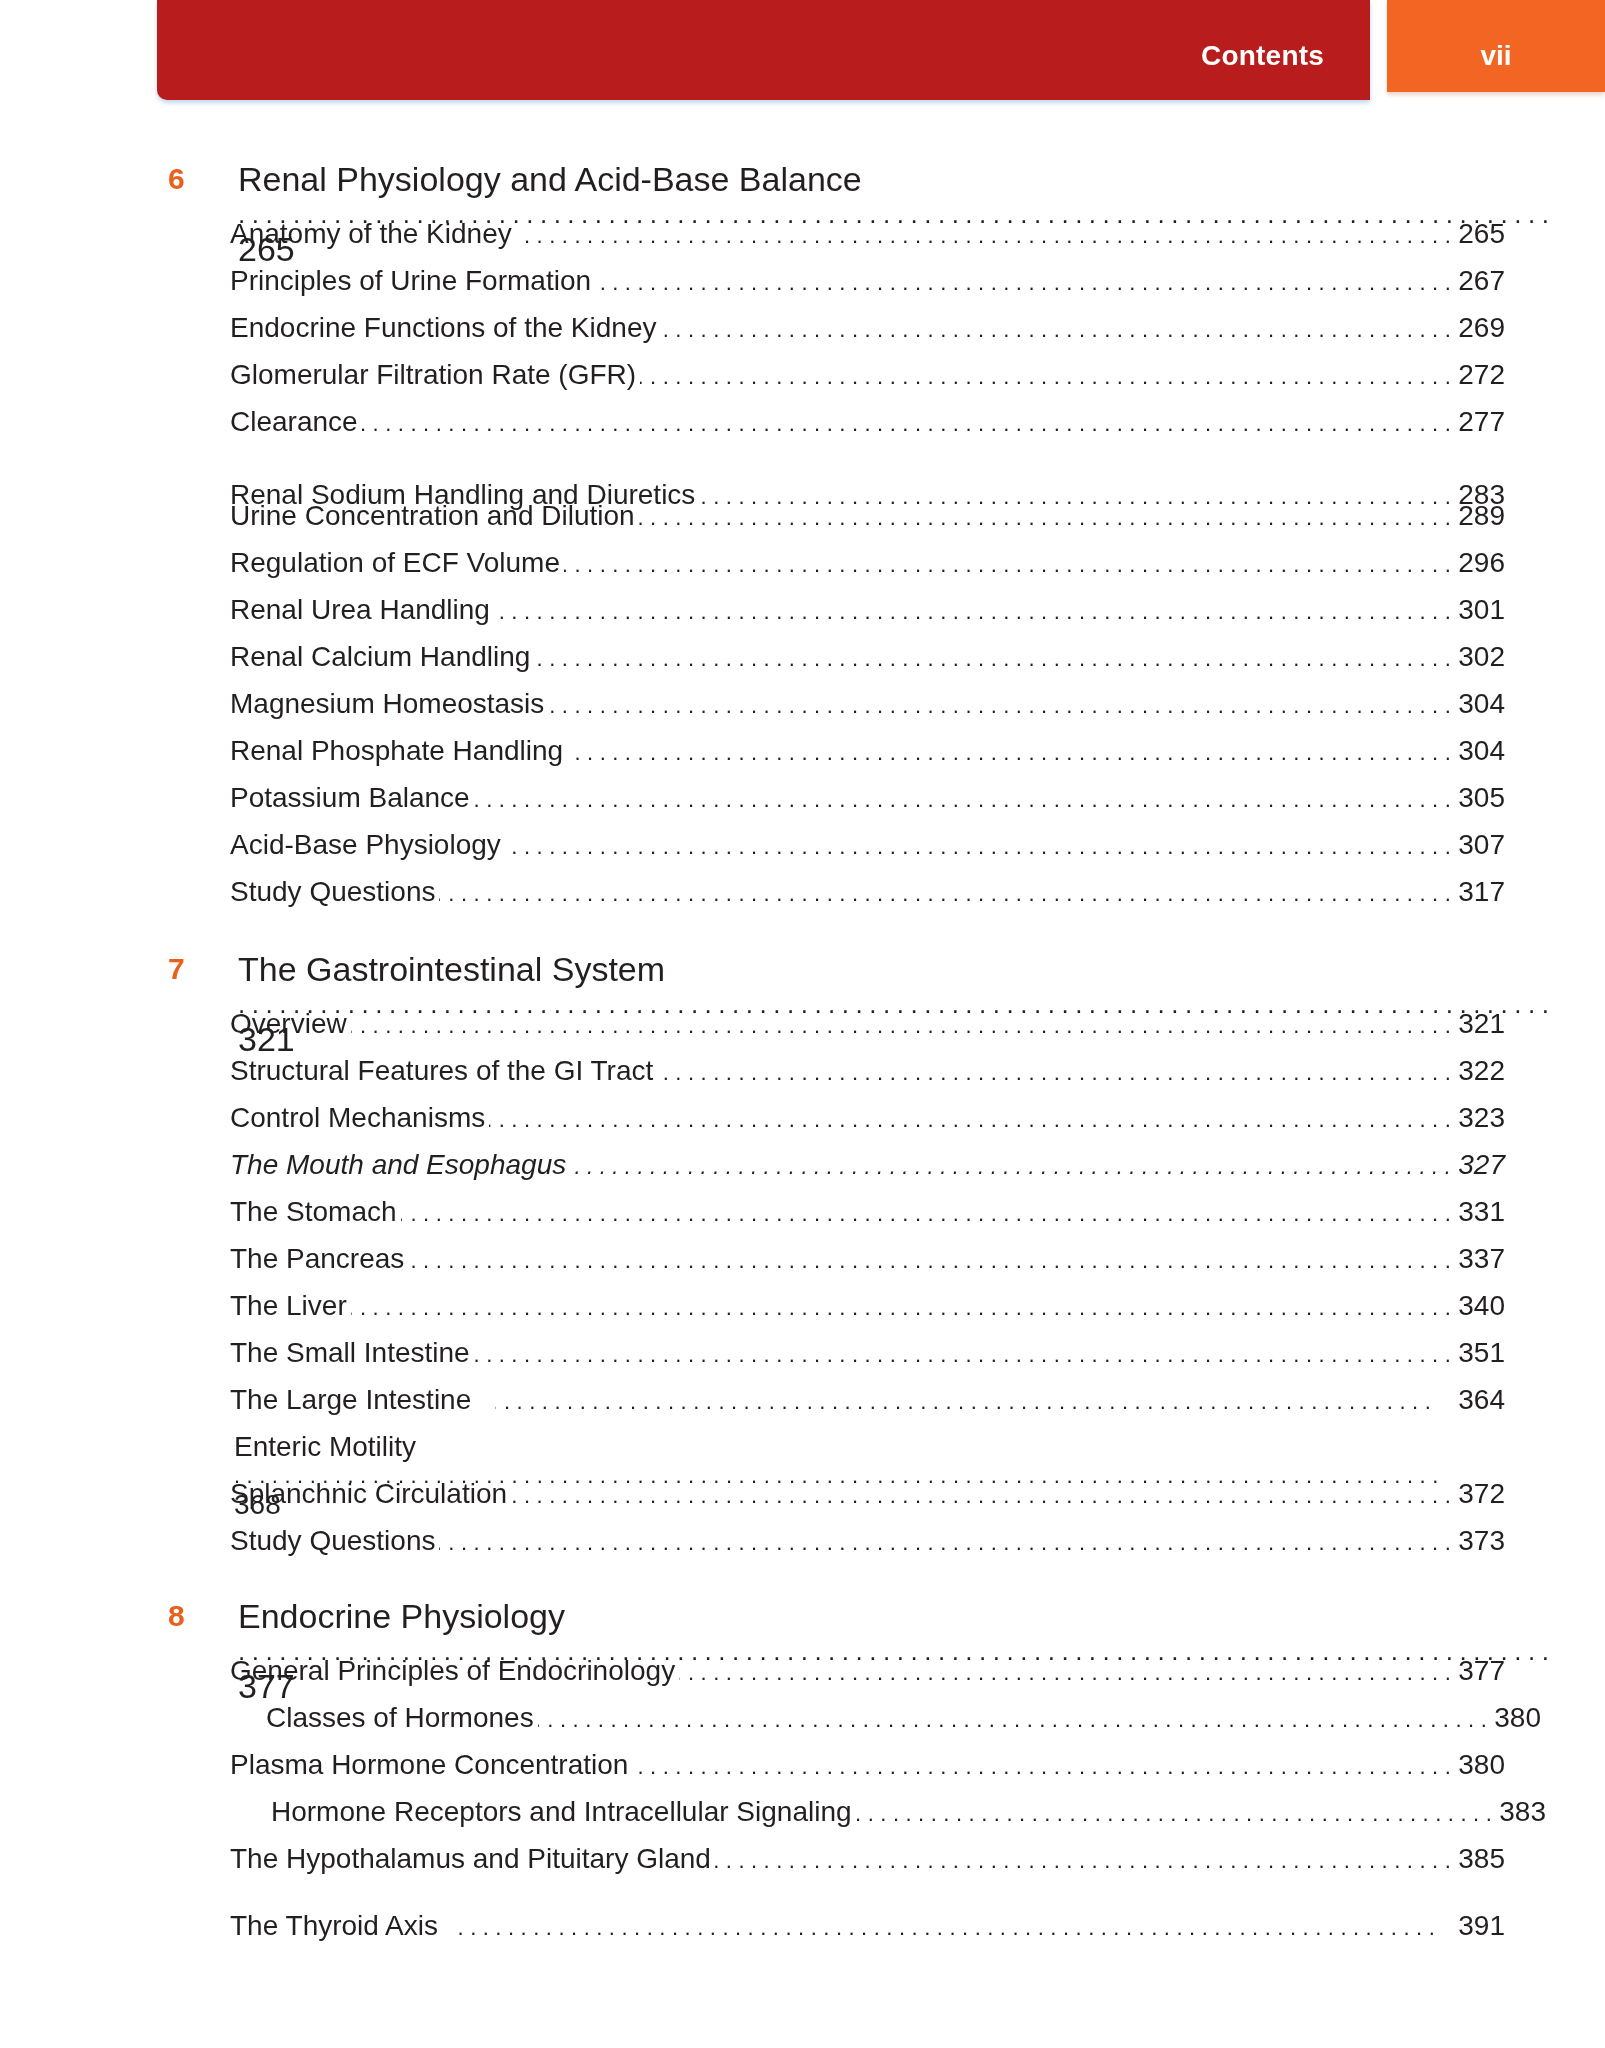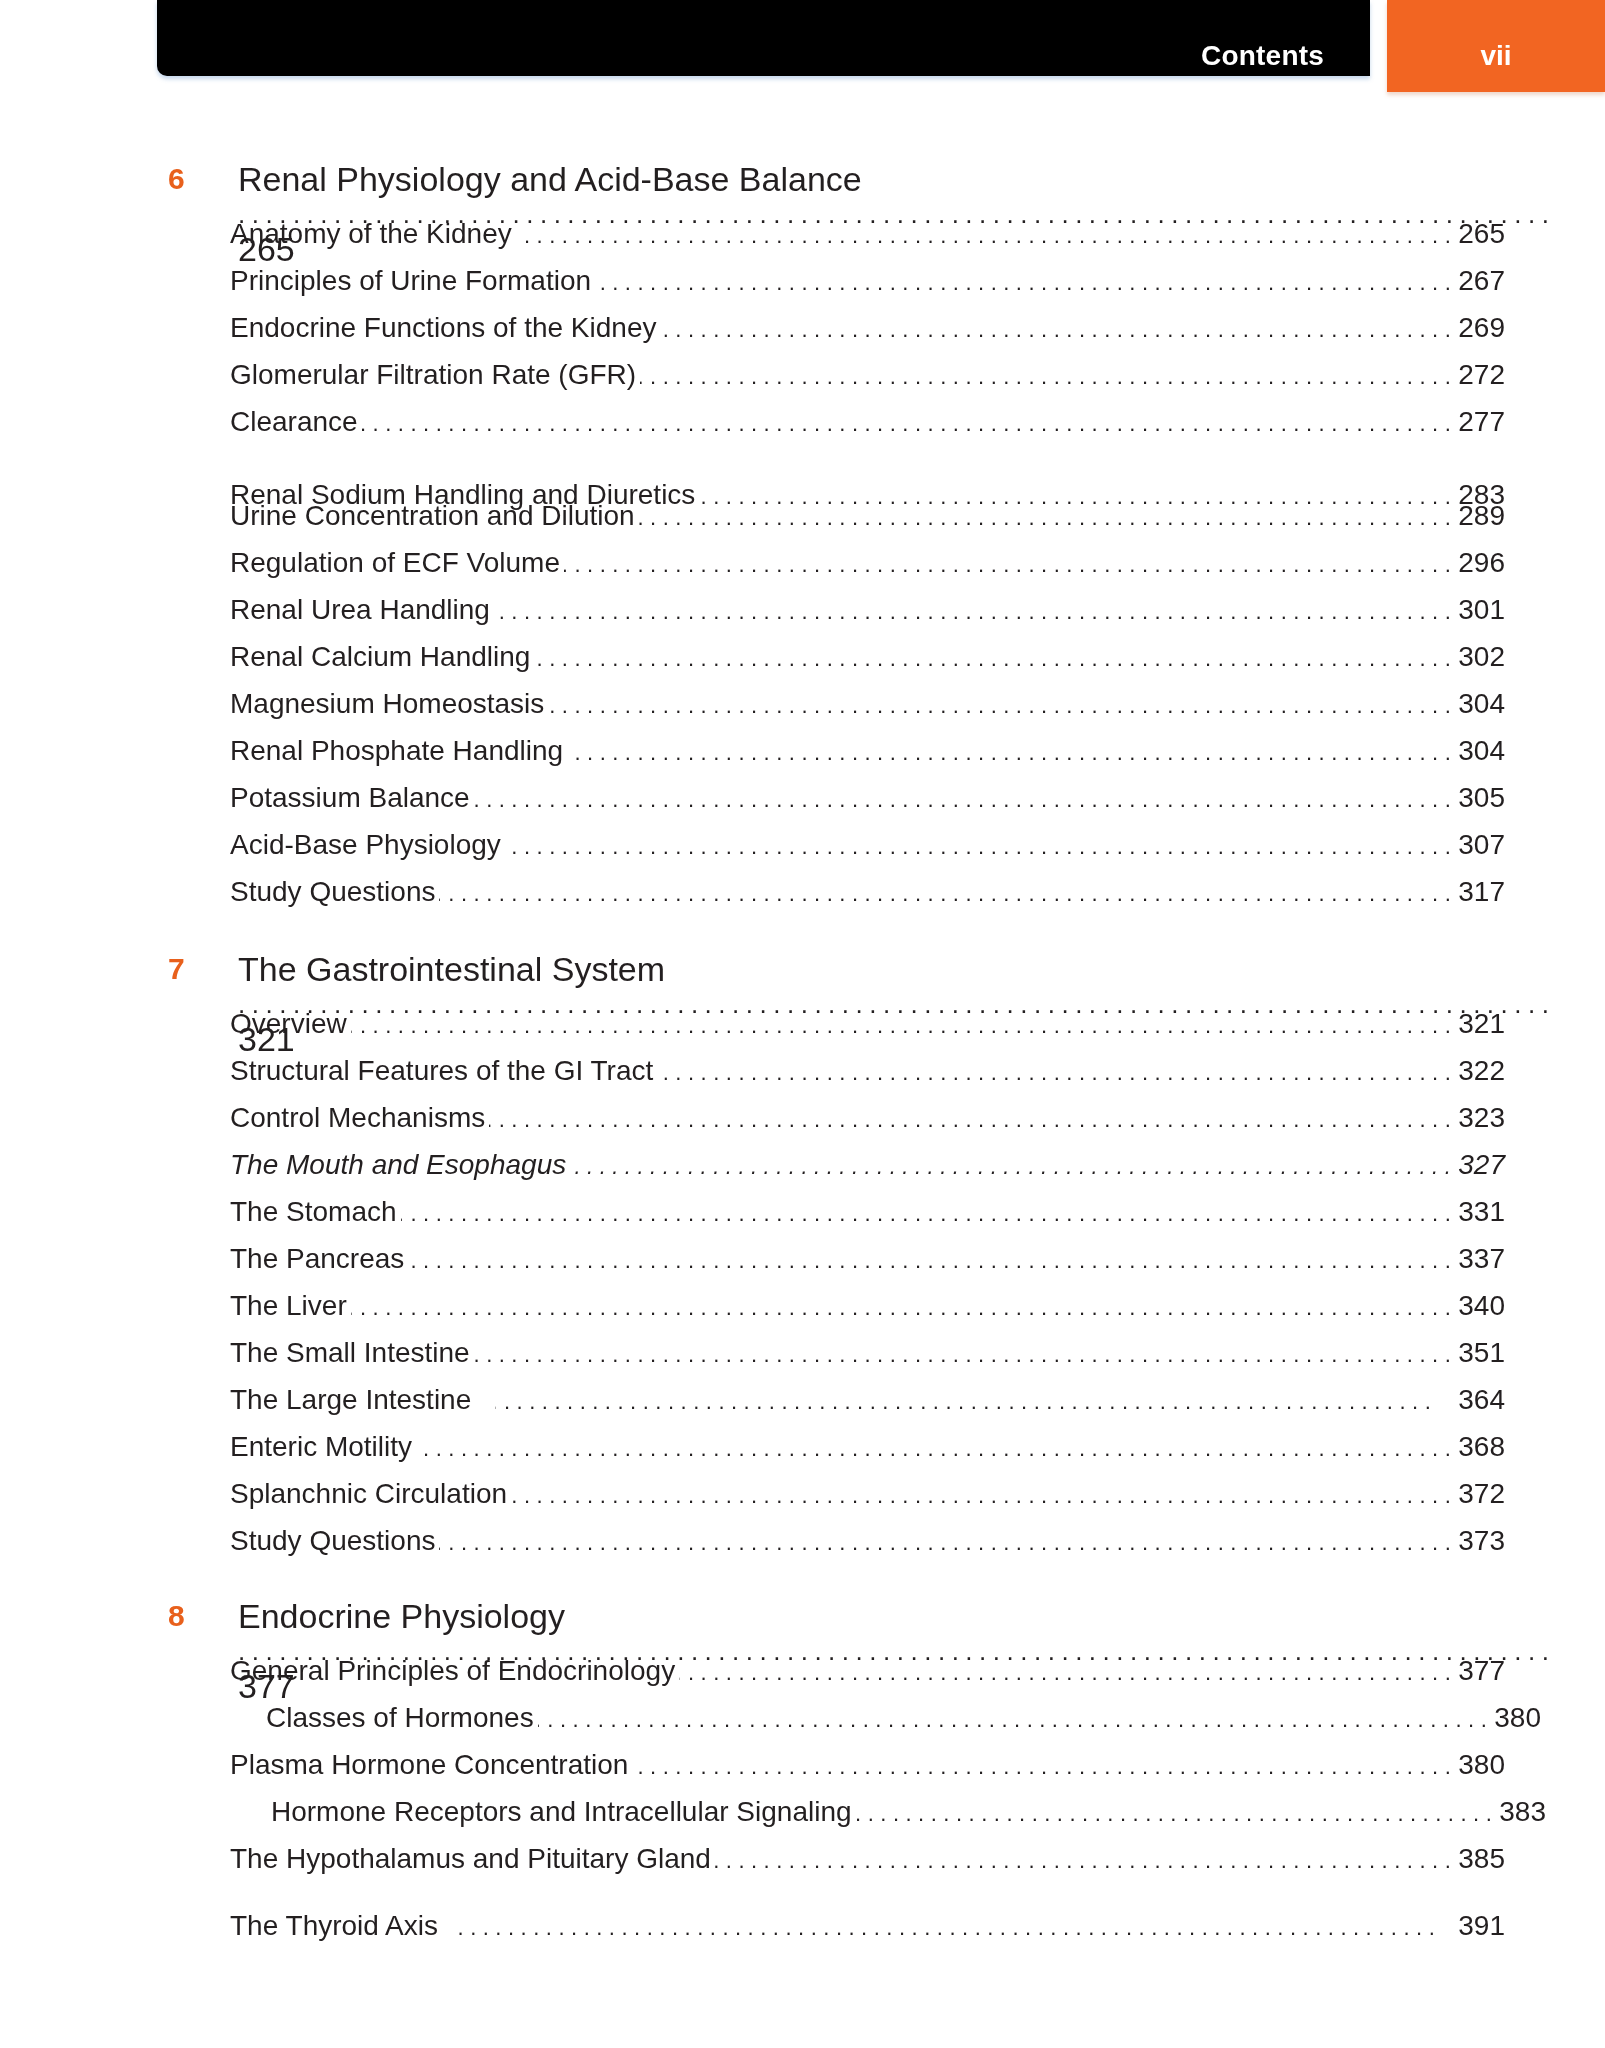--- a/index.html
+++ b/index.html
@@ -1,19 +1,19 @@
 <!DOCTYPE html>
 <html><head>
 <meta charset="utf-8">
 <style>
   html, body { margin: 0; padding: 0; background: #ffffff; }
   body { width: 1605px; height: 2048px; position: relative; overflow: hidden;
          font-family: "Liberation Sans", sans-serif; color: #231f20; }
-  .hdr-blue { position: absolute; left: 157px; top: 0; width: 1213px; height: 76px;
-              background: #000000; border-bottom-left-radius: 10px;
+  .hdr-blue { position: absolute; left: 157px; top: 0; width: 1213px; height: 100px;
+              background: #b91c1c; border-bottom-left-radius: 10px;
               box-shadow: 0 3px 4px rgba(90,140,200,0.35); }
   .hdr-blue .title { position: absolute; right: 46px; top: 40px; color: #ffffff;
               font-weight: bold; font-size: 28px; letter-spacing: 0.2px; }
   .hdr-orange { position: absolute; left: 1387px; top: 0; width: 218px; height: 92px;
               background: #f26522; box-shadow: 0 3px 4px rgba(200,120,80,0.3); }
   .hdr-orange .pg { position: absolute; left: 0; right: 0; top: 40px; text-align: center;
               color: #ffffff; font-weight: bold; font-size: 28px; }
 
   .toc { position: absolute; left: 0; top: 0; width: 1605px; }
   .ch-num { position: absolute; left: 168px; color: #e8601c; font-weight: bold; font-size: 30px; }
@@ -167,21 +167,21 @@
     <div class="item" style="top: 1337px;">
       <span class="t">The Small Intestine</span>
       <span class="dots">................................................................................................</span>
       <span class="p">351</span>
     </div>
     <div class="item" style="top: 1384px; gap: 20px;">
       <span class="t">The Large Intestine</span>
       <span class="dots">................................................................................................</span>
       <span class="p">364</span>
     </div>
-    <div class="item" style="top: 1431px;">
+    <div class="item" style="top: 1431px; flex-direction: column;">
       <span class="t">Enteric Motility</span>
       <span class="dots">................................................................................................</span>
       <span class="p">368</span>
     </div>
     <div class="item" style="top: 1478px;">
       <span class="t">Splanchnic Circulation</span>
       <span class="dots">................................................................................................</span>
       <span class="p">372</span>
     </div>
     <div class="item" style="top: 1525px;">

